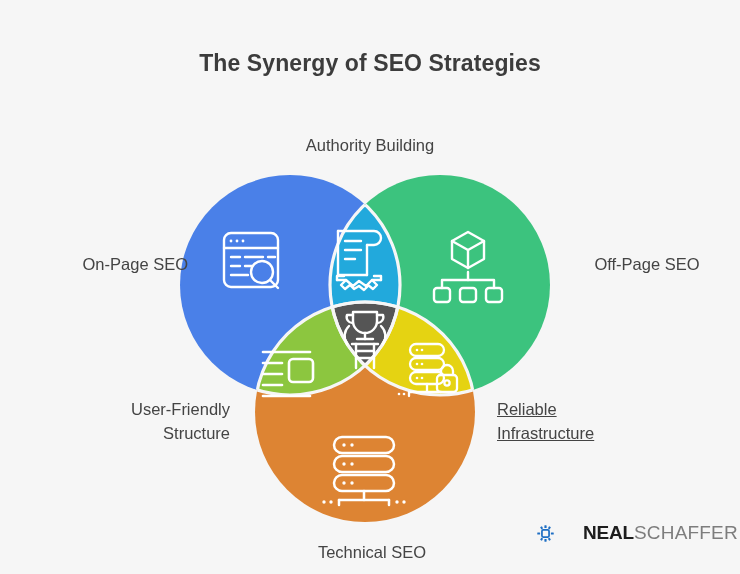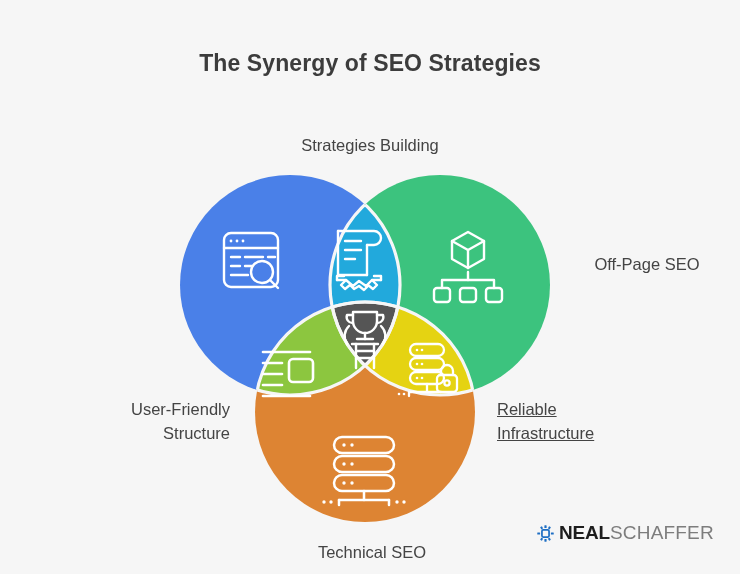--- a/index.html
+++ b/index.html
@@ -97,20 +97,21 @@
     display: block;
   }
   .logo-text {
     font-size: 19px;
     letter-spacing: -0.2px;
     white-space: nowrap;
   }
   .logo-neal {
     font-weight: bold;
     color: #1d1d1d;
+    margin-left: 24px;
   }
   .logo-schaffer {
     font-weight: normal;
     color: #7d7d7d;
     letter-spacing: 0.2px;
   }
 </style>
 </head>
 <body>
 
@@ -272,21 +273,22 @@
       <line x1="339" y1="500" x2="389" y2="500"></line>
       <line x1="339" y1="500" x2="339" y2="505"></line>
       <line x1="389" y1="500" x2="389" y2="505"></line>
       <circle cx="331" cy="502" r="1.7" fill="#ffffff" stroke="none"></circle>
       <circle cx="324" cy="502" r="1.7" fill="#ffffff" stroke="none"></circle>
       <circle cx="397" cy="502" r="1.7" fill="#ffffff" stroke="none"></circle>
       <circle cx="404" cy="502" r="1.7" fill="#ffffff" stroke="none"></circle>
     </g>
   </svg>
 
-  <div class="lbl lbl-top">Strategies Building</div>
+  <div class="lbl lbl-top">Authority Building</div>
+  <div class="lbl lbl-left">On-Page SEO</div>
   <div class="lbl lbl-right">Off-Page SEO</div>
   <div class="lbl lbl-bl">User-Friendly
 Structure</div>
   <div class="lbl lbl-br">Reliable
 Infrastructure</div>
   <div class="lbl lbl-bottom">Technical SEO</div>
 
   <div class="logo">
     <svg class="logo-mark" viewBox="0 0 24 24">
       <g fill="#1f6fc4">

